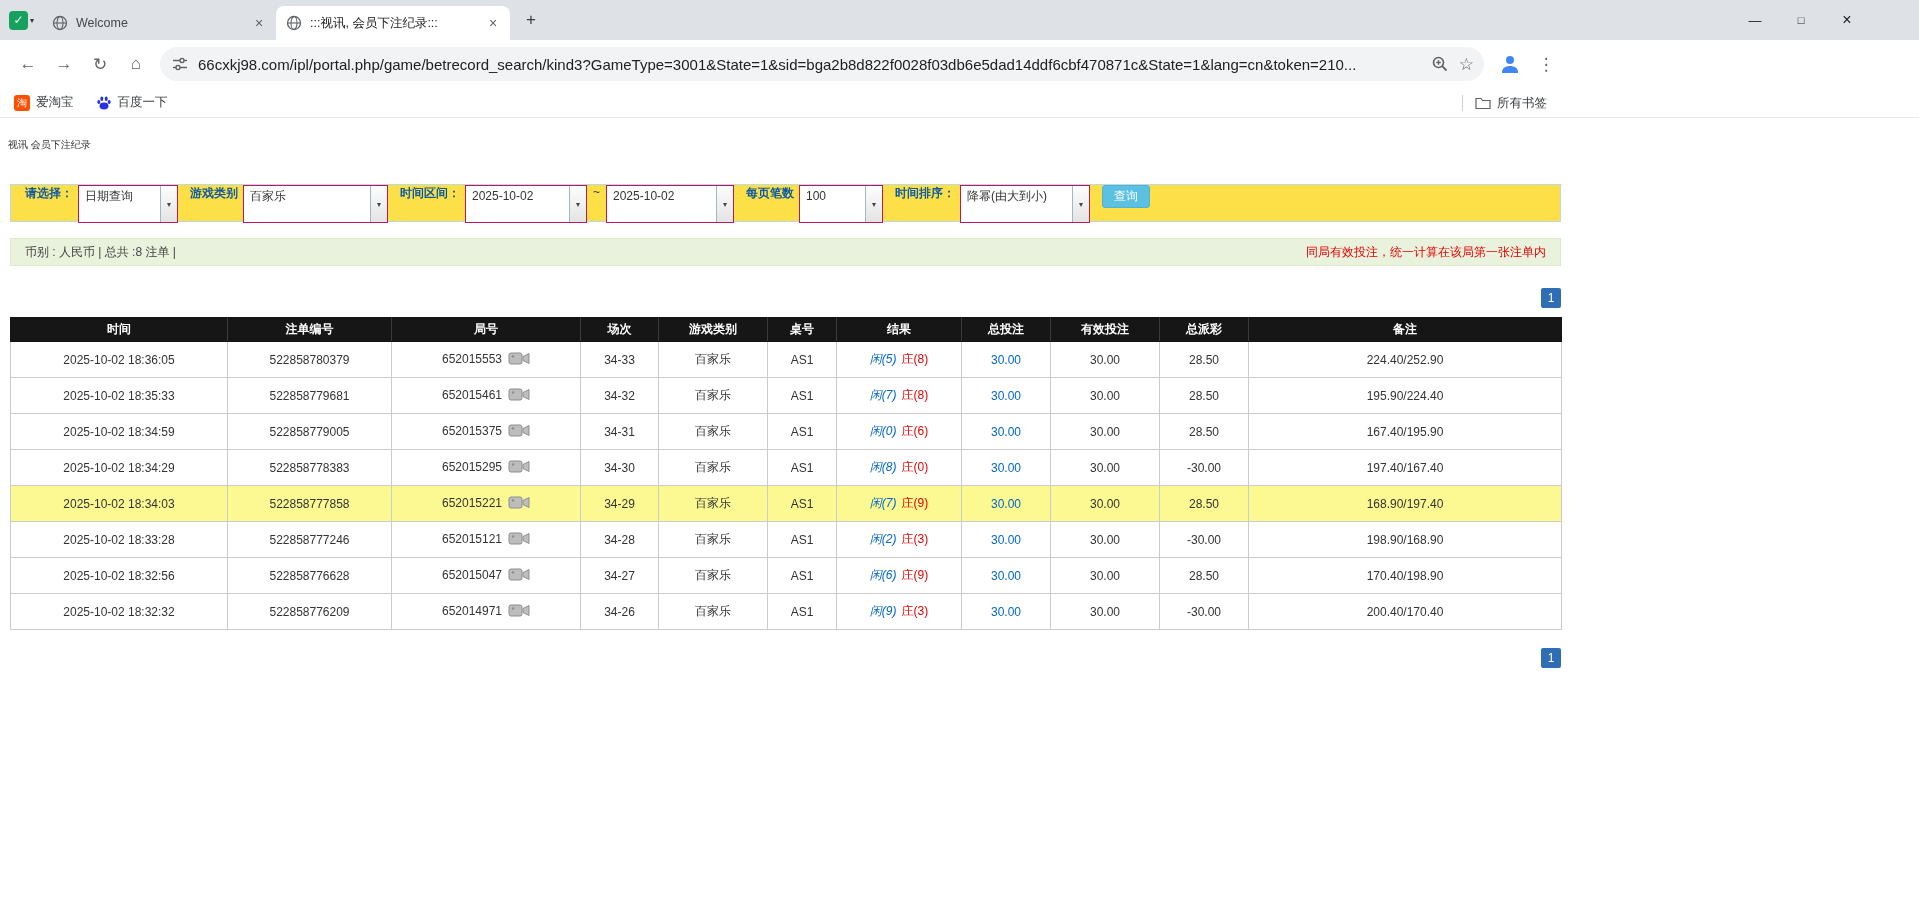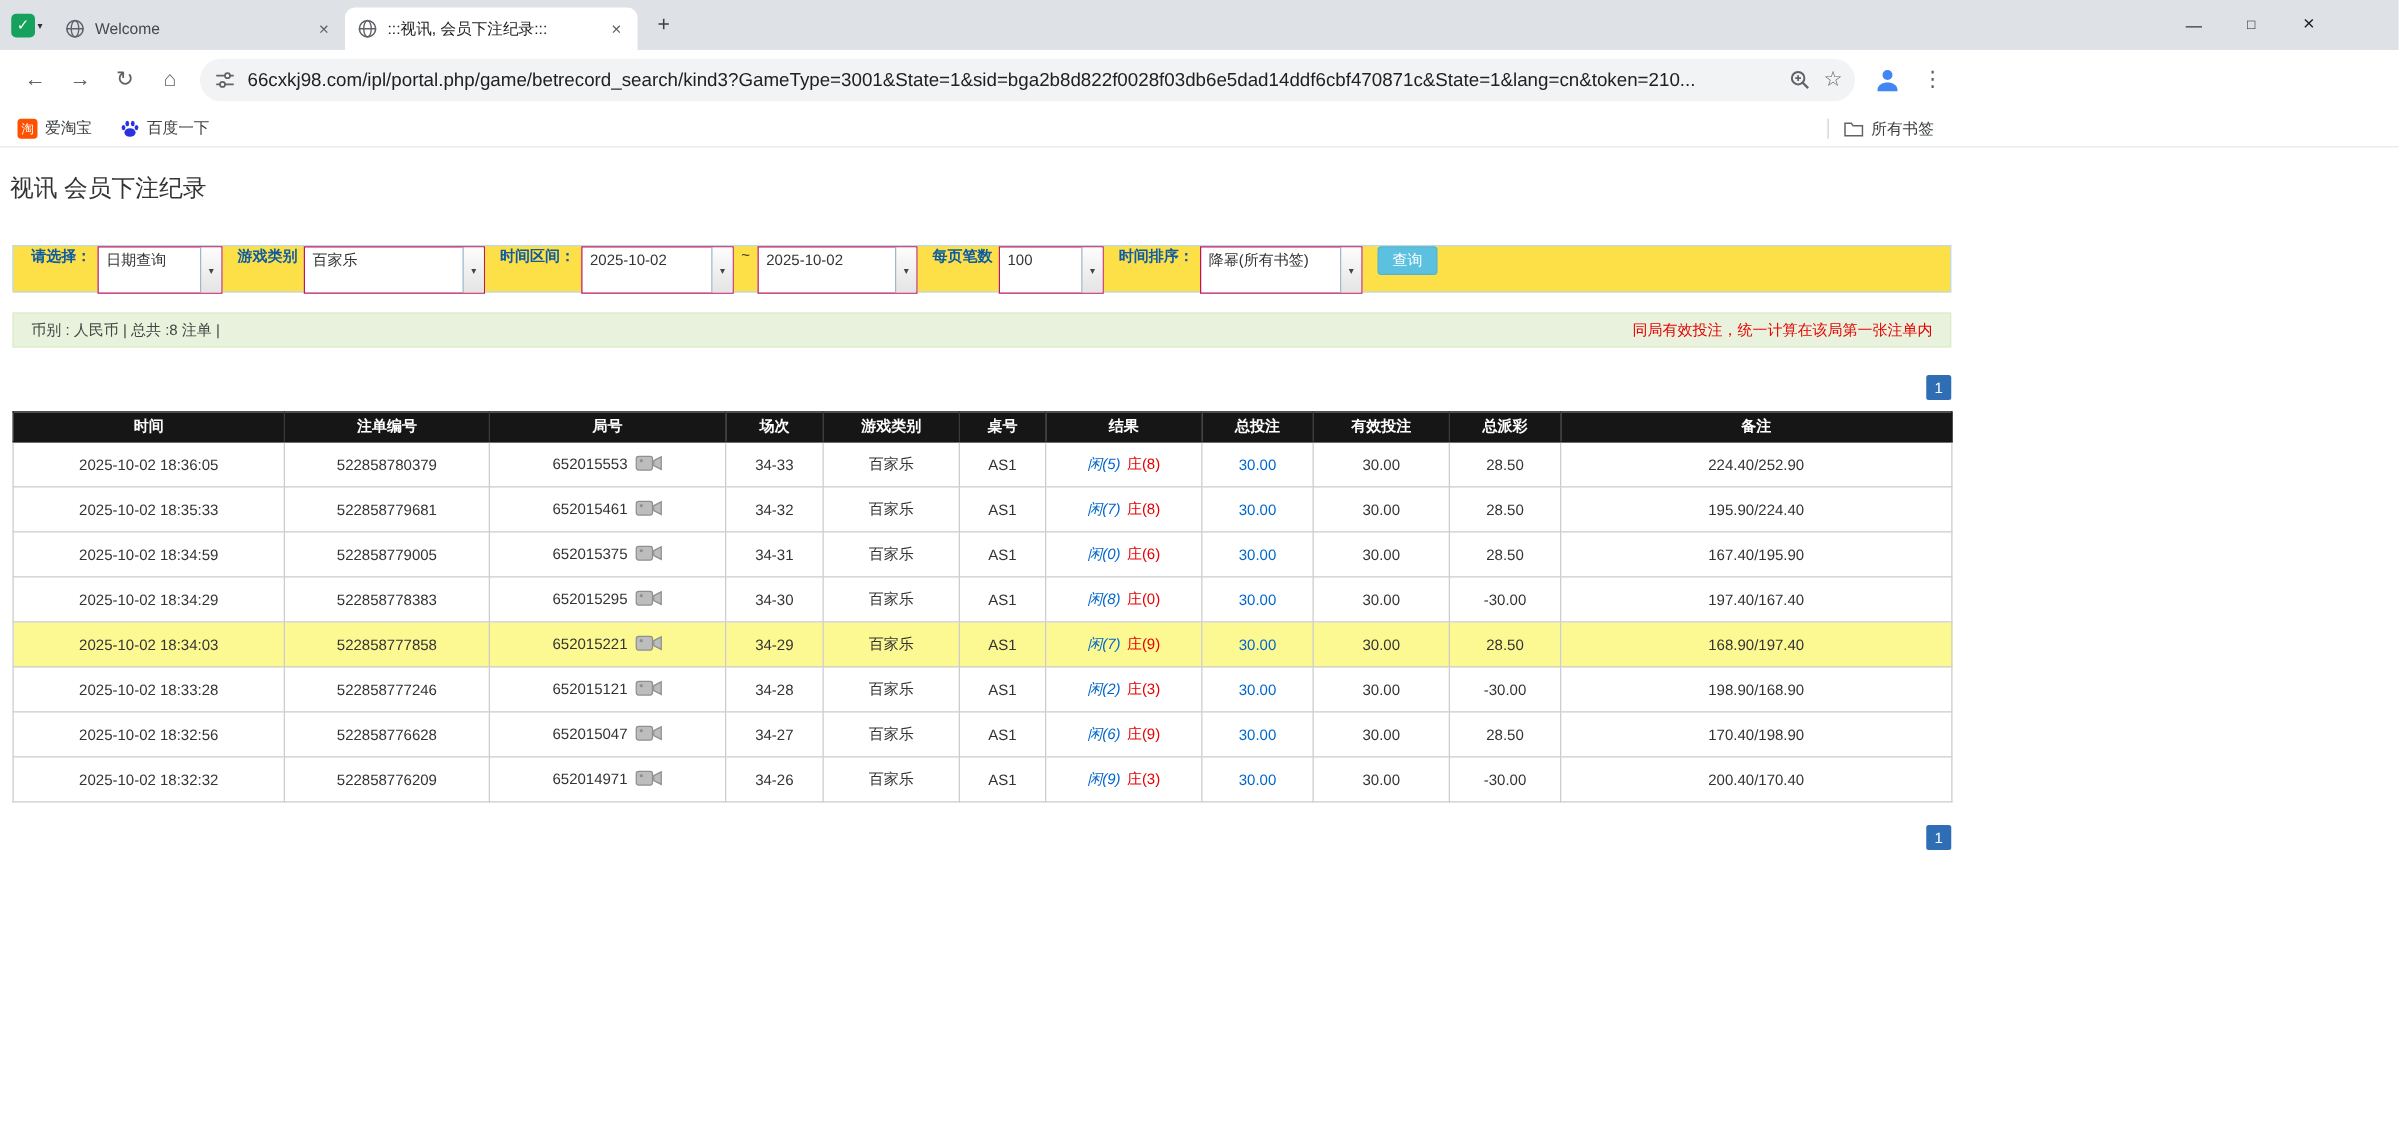--- a/index.html
+++ b/index.html
@@ -35,21 +35,21 @@
   .bookmarks { height:30px; background:#fff; border-bottom:1px solid #e8e8e8; display:flex; align-items:center; padding-left:14px; position:relative; }
   .bm { display:flex; align-items:center; margin-right:22px; cursor:pointer; }
   .bm-ico { display:inline-flex; margin-right:6px; }
   .bm-ico.taobao { width:16px; height:16px; background:#ff5000; border-radius:3px; color:#fff; font-size:10px; align-items:center; justify-content:center; }
   .bm-label { font-size:12.5px; color:#3c4043; }
   .bm-right { position:absolute; left:1462px; top:0; height:30px; display:flex; align-items:center; cursor:pointer; }
   .bm-sep { width:1px; height:16px; background:#d0d0d0; margin-right:12px; }
 
   
   .content { position:relative; }
-  .page-title { margin:20px 0 0 8px; font-size:19px; color:#333; }
+  .page-title { margin:20px 0 0 8px; font-size:10px; color:#333; }
   .filter-bar { margin:32px 0 0 10px; width:1551px; height:38px; background:#fde047; border:1px solid #bcd8ea; display:flex; align-items:flex-start; padding-left:14px; }
   .flabel { font-size:12px; font-weight:bold; color:#0d5ba5; margin:0 5px 0 12px; white-space:nowrap; }
   .flabel:first-child { margin-left:0; }
   .combo { display:inline-flex; height:38px; background:#fff; border:1px solid #be185d; }
   .combo-text { flex:1; font-size:12px; color:#333; line-height:20px; padding-left:6px; white-space:nowrap; overflow:hidden; }
   .combo-arrow { width:17px; border-left:1px solid #9cb8cc; background:linear-gradient(#fdfdfd,#e4e4e4); color:#444; font-size:8px; display:flex; align-items:center; justify-content:center; cursor:pointer; }
   .tilde { font-size:12px; color:#333; margin:0 6px; }
   .search-btn { margin-left:12px; height:23px; padding:0 11px; background:#5cc0e0; border:1px solid #4fb3d6; border-radius:3px; color:#fff; font-size:12px; display:inline-flex; align-items:center; cursor:pointer; }
   .info-bar { margin:16px 0 0 10px; width:1551px; height:28px; background:#e9f2dc; border:1px solid #dcebc8; display:flex; align-items:center; justify-content:space-between; padding:0 14px; }
   .info-left { font-size:12px; color:#454545; }
@@ -204,21 +204,21 @@
     </span>
 
     <span class="flabel">每页笔数</span>
     <span class="combo" style="width:84px">
       <span class="combo-text">100</span>
       <span class="combo-arrow">▾</span>
     </span>
 
     <span class="flabel">时间排序：</span>
     <span class="combo" style="width:130px">
-      <span class="combo-text">降幂(所有书签)</span>
+      <span class="combo-text">降幂(由大到小)</span>
       <span class="combo-arrow">▾</span>
     </span>
 
     <span class="search-btn">查询</span>
   </div>
 
   <div class="info-bar">
     <span class="info-left">币别 : 人民币 | 总共 :8 注单 |</span>
     <span class="info-right">同局有效投注，统一计算在该局第一张注单内</span>
   </div>

